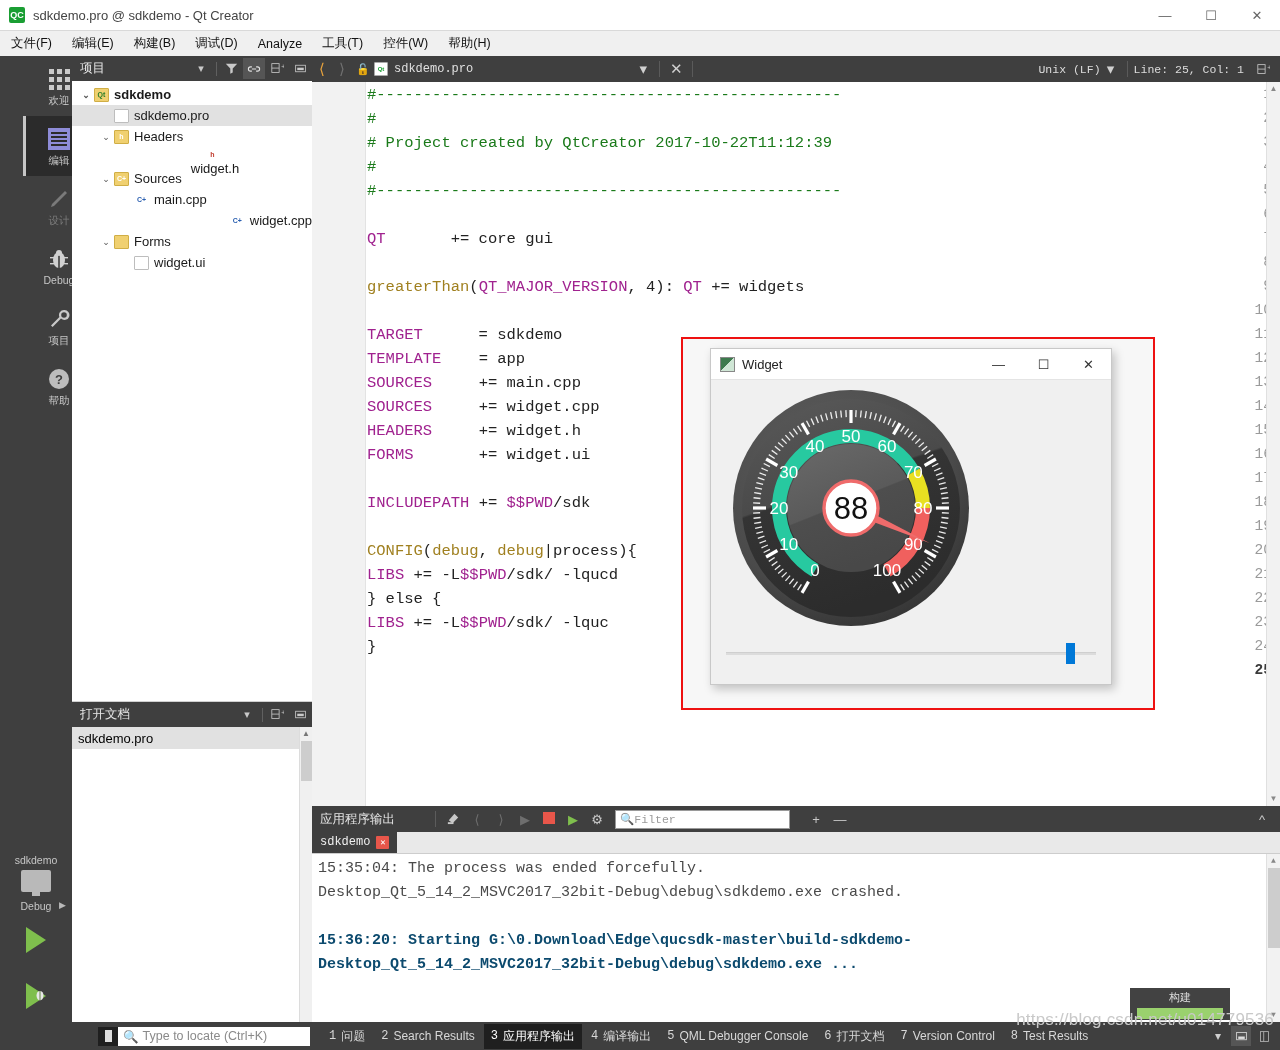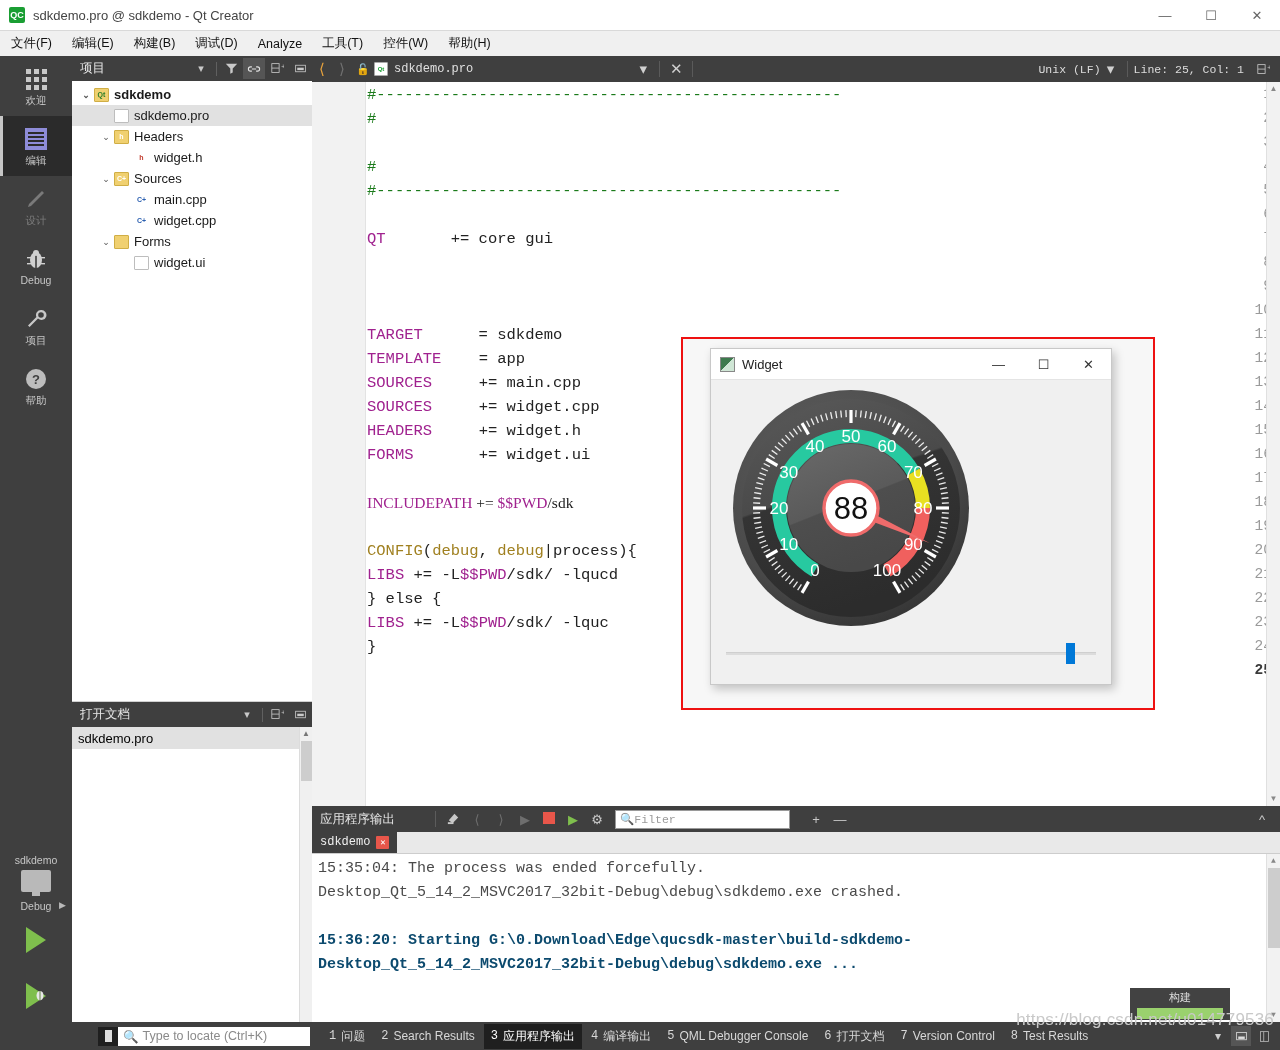--- a/index.html
+++ b/index.html
@@ -43,20 +43,21 @@
     background: #f0f0f0;
     display: flex; align-items: center;
     font-size: 12.5px; color: #111;
   }
   .menu-item { padding: 3px 9px; margin-left: 2px; cursor: default; }
 
   
   .modebar {
     position: absolute; top: 56px; left: 0; width: 72px; height: 994px;
     background: #3f3f3f;
+    padding-left: 23px;
   }
   .mode-item {
     width: 72px; height: 60px;
     display: flex; flex-direction: column;
     align-items: center; justify-content: center;
     color: #c6c6c6; font-size: 10.5px; gap: 3px;
     position: relative;
   }
   .mode-item.active { background: #2b2b2b; }
   .mode-item.active::before {
@@ -457,36 +458,36 @@
         <div class="trow sel" style="padding-left: 26px;">
           <span class="chev"></span>
           <span class="fico file">Qt</span>
           <span>sdkdemo.pro</span>
         </div>
         <div class="trow" style="padding-left: 26px;">
           <span class="chev">⌄</span>
           <span class="fico folder">h</span>
           <span>Headers</span>
         </div>
-        <div class="trow" style="padding-left: 46px;">
+        <div class="trow" style="padding-left: 46px; flex-direction: column;">
           <span class="chev"></span>
           <span class="fico h">h</span>
           <span>widget.h</span>
         </div>
         <div class="trow" style="padding-left: 26px;">
           <span class="chev">⌄</span>
           <span class="fico folder">C+</span>
           <span>Sources</span>
         </div>
         <div class="trow" style="padding-left: 46px;">
           <span class="chev"></span>
           <span class="fico cpp">C+</span>
           <span>main.cpp</span>
         </div>
-        <div class="trow" style="padding-left: 46px;">
+        <div class="trow" style="padding-left: 46px; justify-content: flex-end;">
           <span class="chev"></span>
           <span class="fico cpp">C+</span>
           <span>widget.cpp</span>
         </div>
         <div class="trow" style="padding-left: 26px;">
           <span class="chev">⌄</span>
           <span class="fico folder"></span>
           <span>Forms</span>
         </div>
         <div class="trow" style="padding-left: 46px;">
@@ -581,34 +582,36 @@
           <div class="ln" style="top: 460px;">20</div>
           <div class="ln" style="top: 484px;">21</div>
           <div class="ln" style="top: 508px;">22</div>
           <div class="ln" style="top: 532px;">23</div>
           <div class="ln" style="top: 556px;">24</div>
           <div class="ln cur" style="top: 580px;">25</div>
         </div>
       <div class="code" id="code-lines">
           <div class="cl" style="top: 4px;"><span class="k-comment">#--------------------------------------------------</span></div>
           <div class="cl" style="top: 28px;"><span class="k-comment">#</span></div>
+          <div class="cl" style="top: 52px;"><span class="k-comment"># Project created by QtCreator 2017-10-22T11:12:39</span></div>
           <div class="cl" style="top: 76px;"><span class="k-comment">#</span></div>
           <div class="cl" style="top: 100px;"><span class="k-comment">#--------------------------------------------------</span></div>
           <div class="cl" style="top: 124px;"><span class="k-plain"></span></div>
           <div class="cl" style="top: 148px;"><span class="k-var">QT</span><span class="k-plain">       += core gui</span></div>
           <div class="cl" style="top: 172px;"><span class="k-plain"></span></div>
+          <div class="cl" style="top: 196px;"><span class="k-fn">greaterThan</span><span class="k-op">(</span><span class="k-var">QT_MAJOR_VERSION</span><span class="k-op">, 4): </span><span class="k-var">QT</span><span class="k-plain"> += widgets</span></div>
           <div class="cl" style="top: 220px;"><span class="k-plain"></span></div>
           <div class="cl" style="top: 244px;"><span class="k-var">TARGET</span><span class="k-plain">      = sdkdemo</span></div>
           <div class="cl" style="top: 268px;"><span class="k-var">TEMPLATE</span><span class="k-plain">    = app</span></div>
           <div class="cl" style="top: 292px;"><span class="k-var">SOURCES</span><span class="k-plain">     += main.cpp</span></div>
           <div class="cl" style="top: 316px;"><span class="k-var">SOURCES</span><span class="k-plain">     += widget.cpp</span></div>
           <div class="cl" style="top: 340px;"><span class="k-var">HEADERS</span><span class="k-plain">     += widget.h</span></div>
           <div class="cl" style="top: 364px;"><span class="k-var">FORMS</span><span class="k-plain">       += widget.ui</span></div>
           <div class="cl" style="top: 388px;"><span class="k-plain"></span></div>
-          <div class="cl" style="top: 412px; font-family: Liberation Serif, serif;"><span class="k-var">INCLUDEPATH</span><span class="k-plain"> += </span><span class="k-var">$$PWD</span><span class="k-plain">/sdk</span></div>
+          <div class="cl" style="top: 412px;"><span class="k-var">INCLUDEPATH</span><span class="k-plain"> += </span><span class="k-var">$$PWD</span><span class="k-plain">/sdk</span></div>
           <div class="cl" style="top: 436px;"><span class="k-plain"></span></div>
           <div class="cl" style="top: 460px;"><span class="k-fn">CONFIG</span><span class="k-op">(</span><span class="k-fn">debug</span><span class="k-op">, </span><span class="k-fn">debug</span><span class="k-op">|process){</span></div>
           <div class="cl" style="top: 484px;"><span class="k-var">LIBS</span><span class="k-plain"> += -L</span><span class="k-var">$$PWD</span><span class="k-plain">/sdk/ -lqucd</span></div>
           <div class="cl" style="top: 508px;"><span class="k-plain">} else {</span></div>
           <div class="cl" style="top: 532px;"><span class="k-var">LIBS</span><span class="k-plain"> += -L</span><span class="k-var">$$PWD</span><span class="k-plain">/sdk/ -lquc</span></div>
           <div class="cl" style="top: 556px;"><span class="k-plain">}</span></div>
           <div class="cl" style="top: 580px;"><span class="k-plain"></span></div>
         </div>
       <div class="escroll-v">
         <div class="arw">▲</div>

